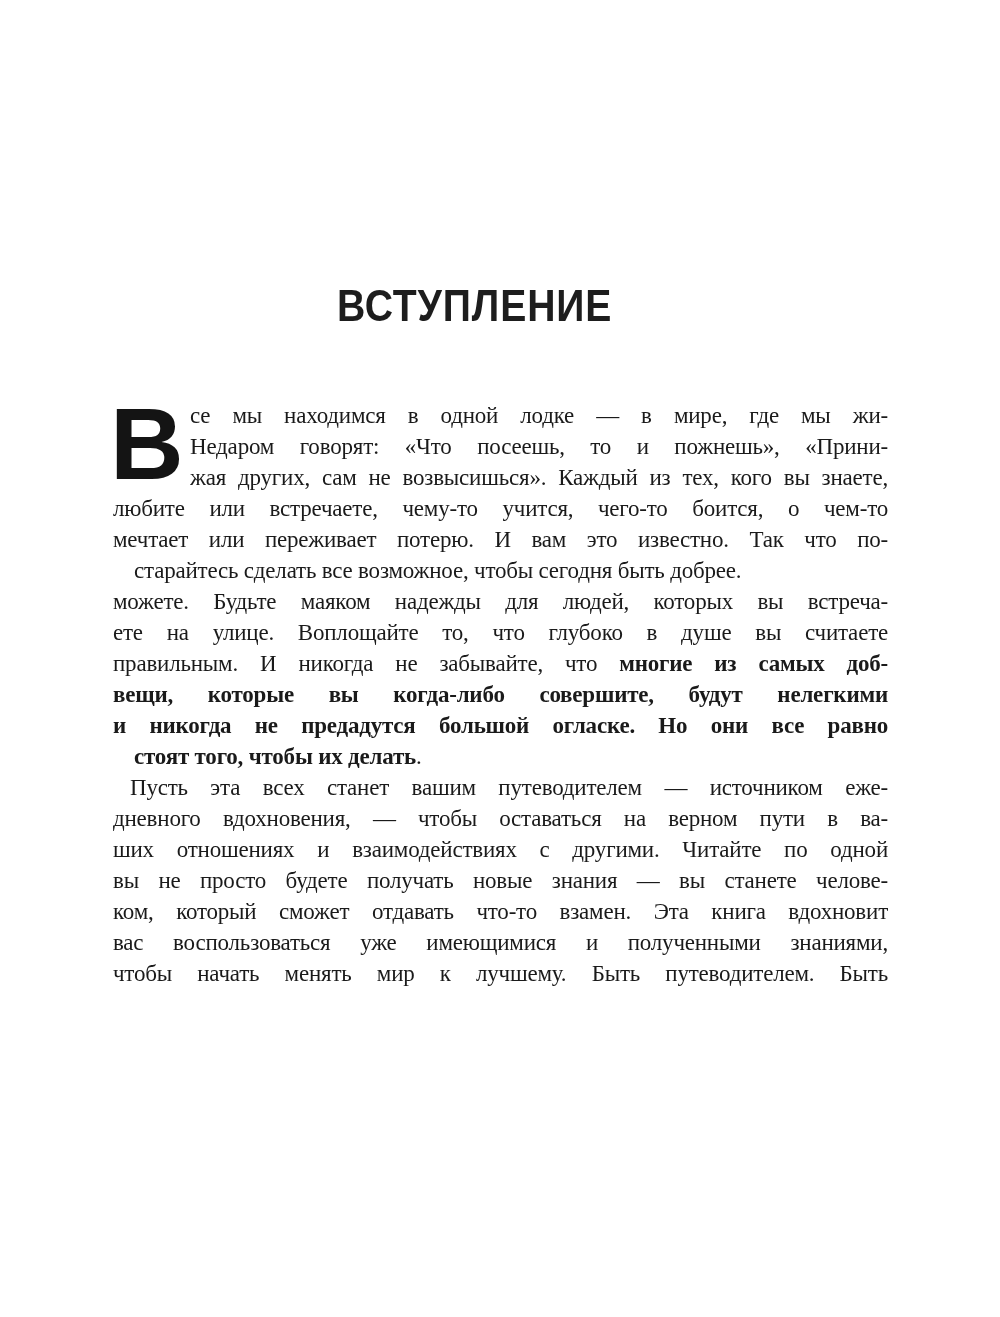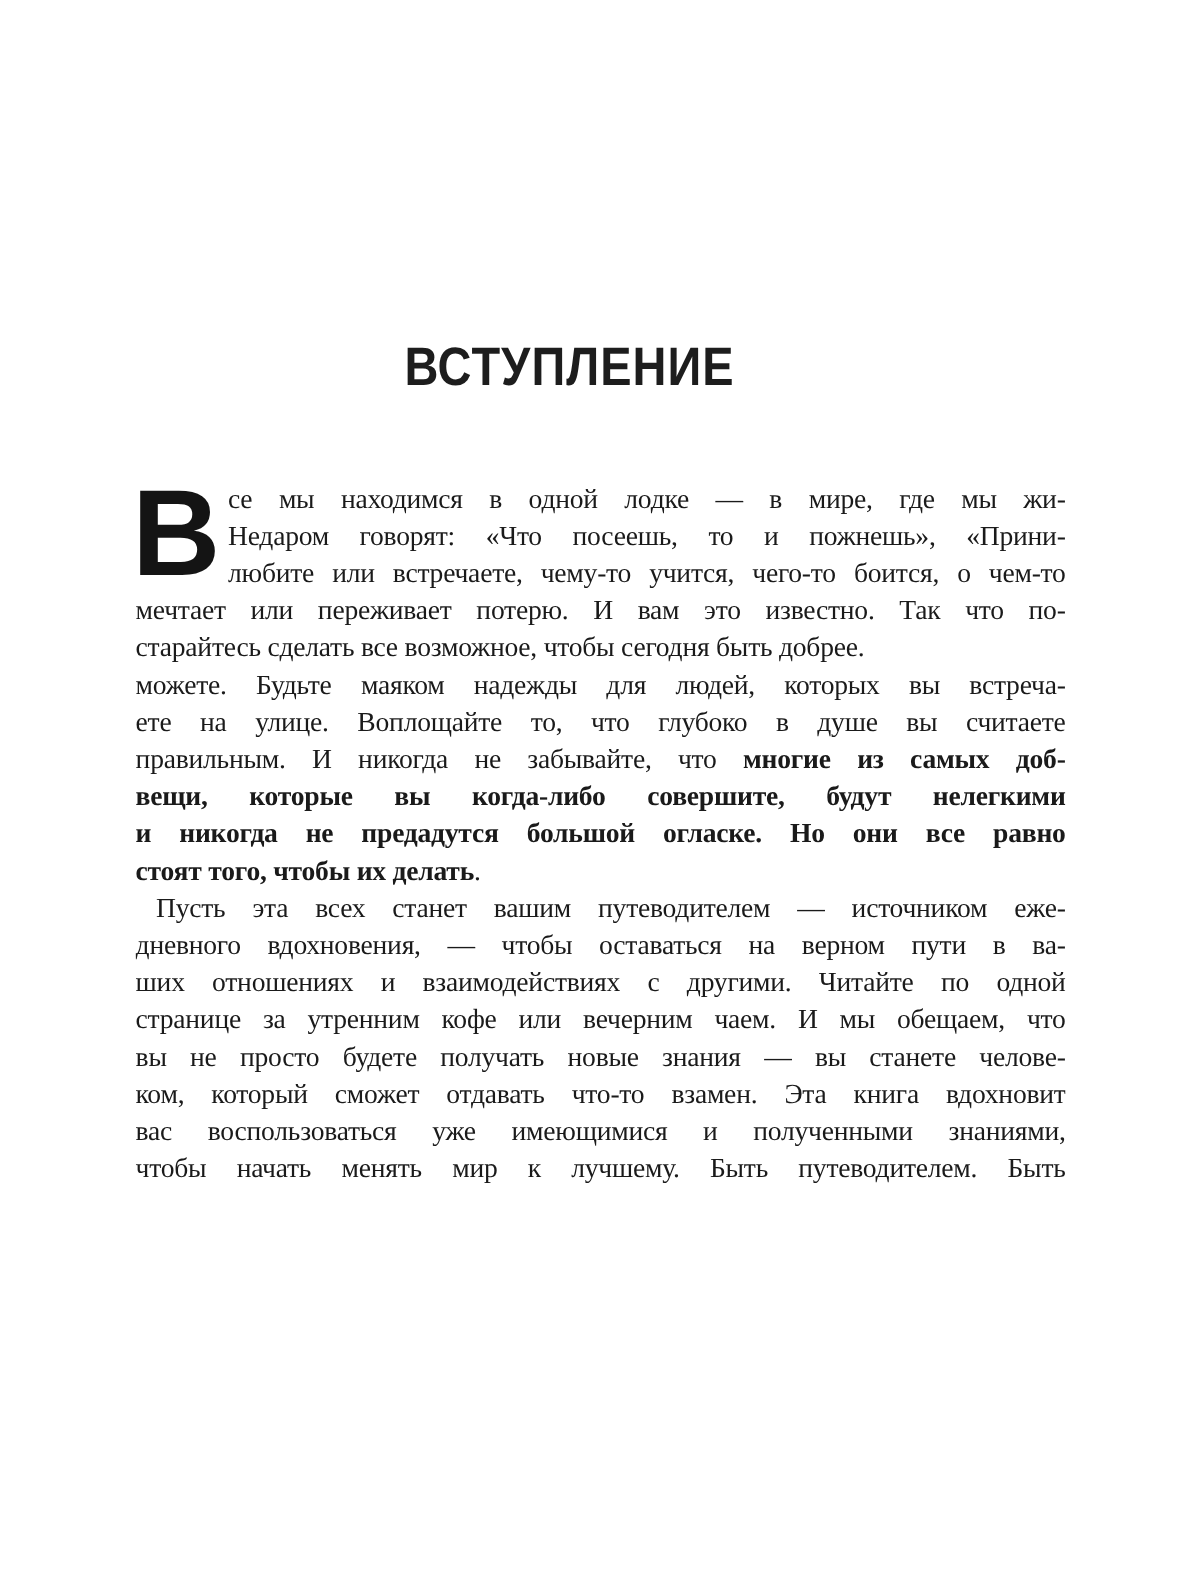--- a/index.html
+++ b/index.html
@@ -47,20 +47,21 @@
     line-height:31px;
     font-size:23px;
     letter-spacing:-0.2px;
     text-align:justify;
     text-align-last:justify;
     overflow:hidden;
     white-space:normal;
   }
   .line.last{
     text-align-last:left;
+    margin-left:21px;
   }
   .line.indent{
     text-indent:17px;
   }
   .line .b{
     font-weight:700;
   }
   .footer{
     position:absolute;
     left:659px;top:1154px;
@@ -93,33 +94,33 @@
 <div class="page">
 
   <h1 class="title">ВСТУПЛЕНИЕ</h1>
 
   <div class="body-block">
     <span class="dropcap">В</span>
     <div class="cap-spacer"></div>
     <div id="paragraphs">
         <div class="line"><span>се мы находимся в одной лодке — в мире, где мы жи-</span></div>
         <div class="line"><span>Недаром говорят: «Что посеешь, то и пожнешь», «Прини-</span></div>
+        <div class="line"><span>жая других, сам не возвысишься». Каждый из тех, кого вы знаете,</span></div>
         <div class="line"><span>любите или встречаете, чему-то учится, чего-то боится, о чем-то</span></div>
         <div class="line"><span>мечтает или переживает потерю. И вам это известно. Так что по-</span></div>
         <div class="line last"><span>старайтесь сделать все возможное, чтобы сегодня быть добрее.</span></div>
         <div class="line"><span>можете. Будьте маяком надежды для людей, которых вы встреча-</span></div>
         <div class="line"><span>ете на улице. Воплощайте то, что глубоко в душе вы считаете</span></div>
         <div class="line"><span>правильным. И никогда не забывайте, что </span><span class="b">многие из самых доб-</span></div>
         <div class="line"><span class="b">вещи, которые вы когда-либо совершите, будут нелегкими</span></div>
         <div class="line"><span class="b">и никогда не предадутся большой огласке. Но они все равно</span></div>
         <div class="line last"><span class="b">стоят того, чтобы их делать</span><span>.</span></div>
         <div class="line indent"><span>Пусть эта всех станет вашим путеводителем — источником еже-</span></div>
         <div class="line"><span>дневного вдохновения, — чтобы оставаться на верном пути в ва-</span></div>
         <div class="line"><span>ших отношениях и взаимодействиях с другими. Читайте по одной</span></div>
-        <div class="line"><span>странице за утренним кофе или вечерним чаем. И мы обещаем, что</span></div>
         <div class="line"><span>вы не просто будете получать новые знания — вы станете челове-</span></div>
         <div class="line"><span>ком, который сможет отдавать что-то взамен. Эта книга вдохновит</span></div>
         <div class="line"><span>вас воспользоваться уже имеющимися и полученными знаниями,</span></div>
         <div class="line"><span>чтобы начать менять мир к лучшему. Быть путеводителем. Быть</span></div>
       </div>
   </div>
 
   <div class="footer">
     <span class="section">ВСТУПЛЕНИЕ</span>
     <span class="sep">|</span>

